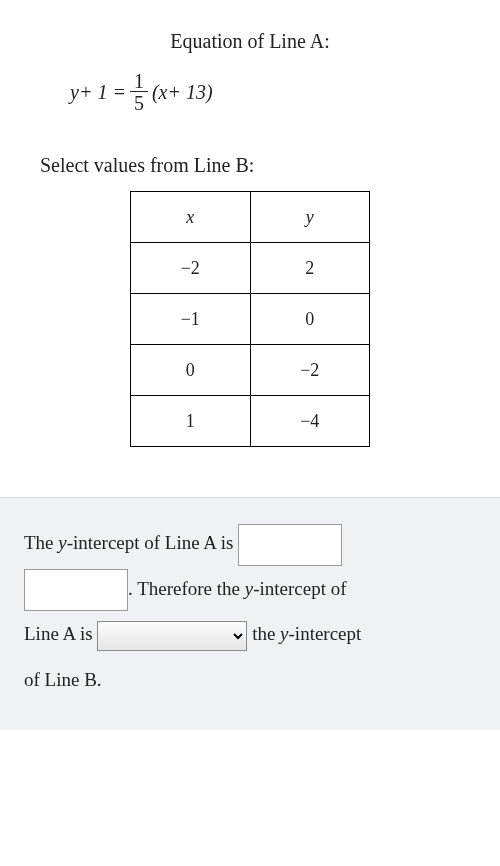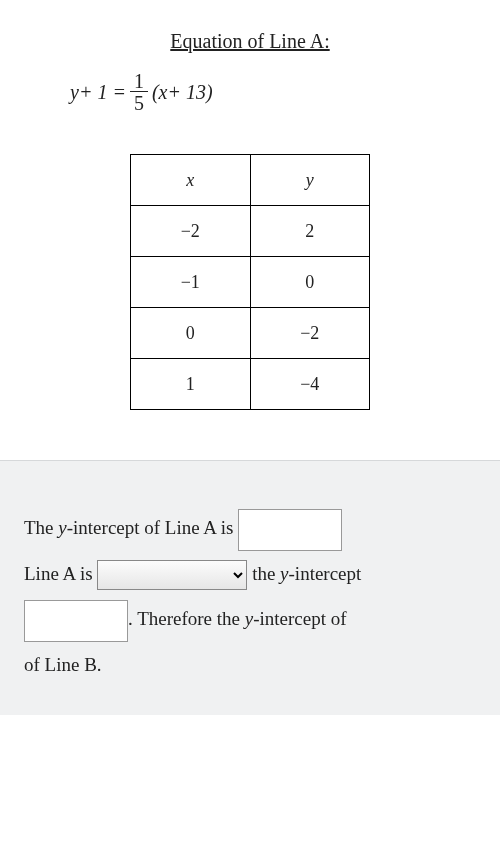--- a/index.html
+++ b/index.html
@@ -8,21 +8,20 @@
     font-family: "Times New Roman", serif;
     font-size: 19px;
     color: #222;
     background: #fff;
     width: 500px;
   }
   .problem-area {
     padding: 30px 40px 20px 40px;
   }
   .section-heading {
-    text-decoration: underline;
     font-size: 20px;
     margin-bottom: 18px;
     text-align: center;
   }
   .section-heading.left {
     text-align: left;
     margin-bottom: 14px;
   }
   .equation {
     font-family: "Times New Roman", serif;
@@ -65,21 +64,21 @@
     font-size: 18px;
     font-weight: normal;
     font-family: "Times New Roman", serif;
   }
   table.values th {
     font-style: italic;
   }
   .answer-box {
     background: #f0f1f2;
     border-top: 1px solid #d6d8da;
-    padding: 44px 20px 28px 24px;
+    padding: 22px 20px 28px 24px;
     font-size: 19px;
     line-height: 2.4;
   }
   .answer-box .var { font-style: italic; }
   input.blank {
     width: 90px;
     height: 36px;
     border: 1px solid #999;
     background: #fff;
     font-size: 16px;
@@ -109,20 +108,21 @@
     <span> + 1 = </span>
     <span class="frac">
       <span class="num">1</span>
       <span class="den">5</span>
     </span>
     <span>(</span>
     <span class="var">x</span>
     <span> + 13)</span>
   </div>
 
+  <div class="section-heading left">Select values from Line B:</div>
 
   <table class="values">
     <tbody>
         <tr>
       <th>x</th>
       <th>y</th>
     </tr>
     <tr>
       <td>−2</td>
       <td>2</td>
@@ -142,21 +142,21 @@
   </tbody>
     </table>
 
 </div>
 
 <div class="answer-box">
   <div>
     <span>The </span><span class="var">y</span><span>-intercept of Line A is </span><input class="blank" type="text" value="" style="">
   </div>
   <div>
-    <span>Line A is </span><select class="compare"><option></option></select><span> the </span><span class="var">y</span><span>-intercept</span>
+    <input class="blank" type="text" value="" style=""><span>. Therefore the </span><span class="var">y</span><span>-intercept of</span>
   </div>
   <div>
-    <input class="blank" type="text" value="" style=""><span>. Therefore the </span><span class="var">y</span><span>-intercept of</span>
+    <span>Line A is </span><select class="compare"><option></option></select><span> the </span><span class="var">y</span><span>-intercept</span>
   </div>
   <div>
     <span>of Line B.</span>
   </div>
 </div>
 
 </body></html>

